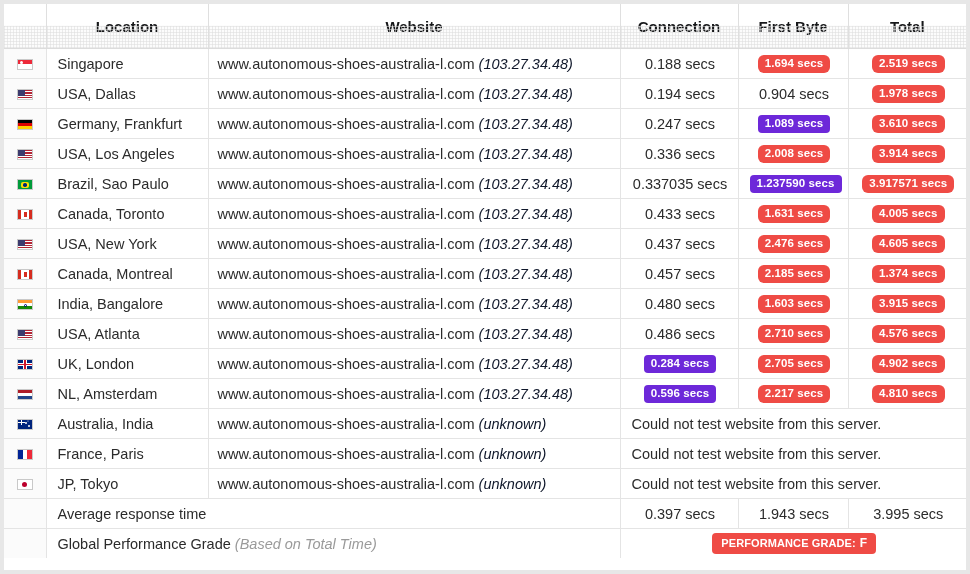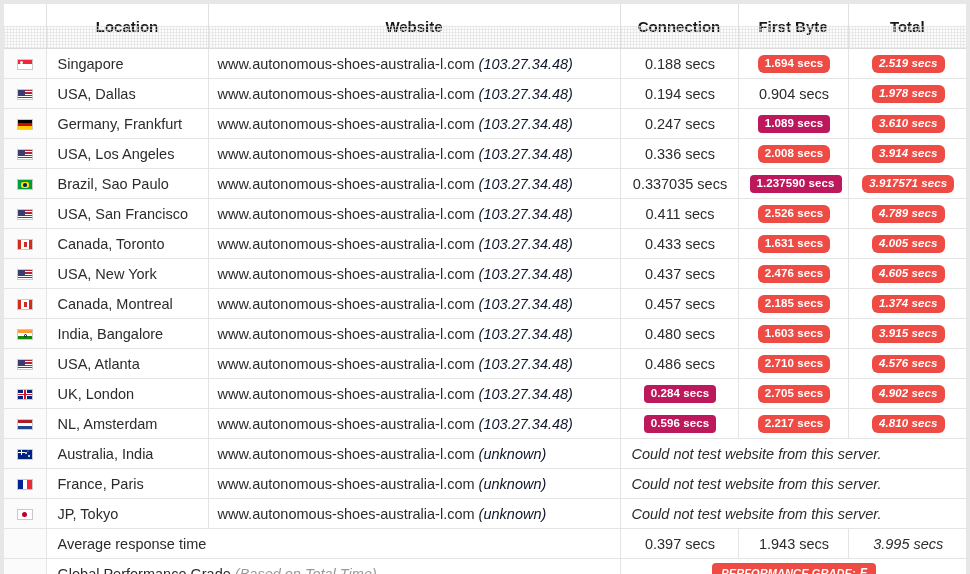--- a/index.html
+++ b/index.html
@@ -61,21 +61,21 @@
     height: 29px;
     padding: 0 9px;
     font-size: 14.5px;
     color: #2b2b2b;
     border-right: 1px solid #e4e4e4;
     border-bottom: 1px solid #e4e4e4;
     vertical-align: middle;
     white-space: nowrap;
     overflow: hidden;
   }
-  tbody td:last-child { border-right: 0; font-style: italic; }
+  tbody td:last-child { border-right: 0; }
   tbody tr:last-child td { border-bottom: 0; }
 
   td.flagcell {
     padding: 0;
     text-align: center;
     background: #fbfbfb;
   }
   td.loccell { padding-left: 11px; }
   td.sitecell { padding-left: 9px; }
   td.numcell { padding-left: 11px; text-align: center; }
@@ -96,21 +96,21 @@
     padding: 3px 7px 4px 7px;
     border-radius: 4px;
     font-size: 11.5px;
     font-weight: bold;
     color: #ffffff;
     line-height: 1;
     letter-spacing: 0.1px;
     white-space: nowrap;
   }
   .badge.red    { background: #ef4b45; border-radius: 6px; }
-  .badge.orange { background: #be185d; }
+  .badge.orange { background: #6d28d9; }
 
   .grade-badge {
     display: inline-block;
     padding: 4px 9px 5px 9px;
     border-radius: 4px;
     background: #ef4b45;
     color: #ffffff;
     font-size: 11px;
     font-weight: bold;
     line-height: 1;
@@ -228,28 +228,20 @@
         </tr>
         <tr>
           <td class="flagcell"><span class="flag flag-br"></span></td>
           <td class="loccell"><span>Brazil, Sao Paulo</span></td>
           <td class="sitecell"><span>www.autonomous-shoes-australia-l.com</span> <span class="ip">(103.27.34.48)</span></td>
           <td class="numcell"><span>0.337035 secs</span></td>
           <td class="numcell"><span class="badge orange">1.237590 secs</span></td>
           <td class="numcell"><span class="badge red">3.917571 secs</span></td>
         </tr>
         <tr>
-          <td class="flagcell"><span class="flag flag-us"></span></td>
-          <td class="loccell"><span>USA, San Francisco</span></td>
-          <td class="sitecell"><span>www.autonomous-shoes-australia-l.com</span> <span class="ip">(103.27.34.48)</span></td>
-          <td class="numcell"><span>0.411 secs</span></td>
-          <td class="numcell"><span class="badge red">2.526 secs</span></td>
-          <td class="numcell"><span class="badge red">4.789 secs</span></td>
-        </tr>
-        <tr>
           <td class="flagcell"><span class="flag flag-ca"></span></td>
           <td class="loccell"><span>Canada, Toronto</span></td>
           <td class="sitecell"><span>www.autonomous-shoes-australia-l.com</span> <span class="ip">(103.27.34.48)</span></td>
           <td class="numcell"><span>0.433 secs</span></td>
           <td class="numcell"><span class="badge red">1.631 secs</span></td>
           <td class="numcell"><span class="badge red">4.005 secs</span></td>
         </tr>
         <tr>
           <td class="flagcell"><span class="flag flag-us"></span></td>
           <td class="loccell"><span>USA, New York</span></td>

